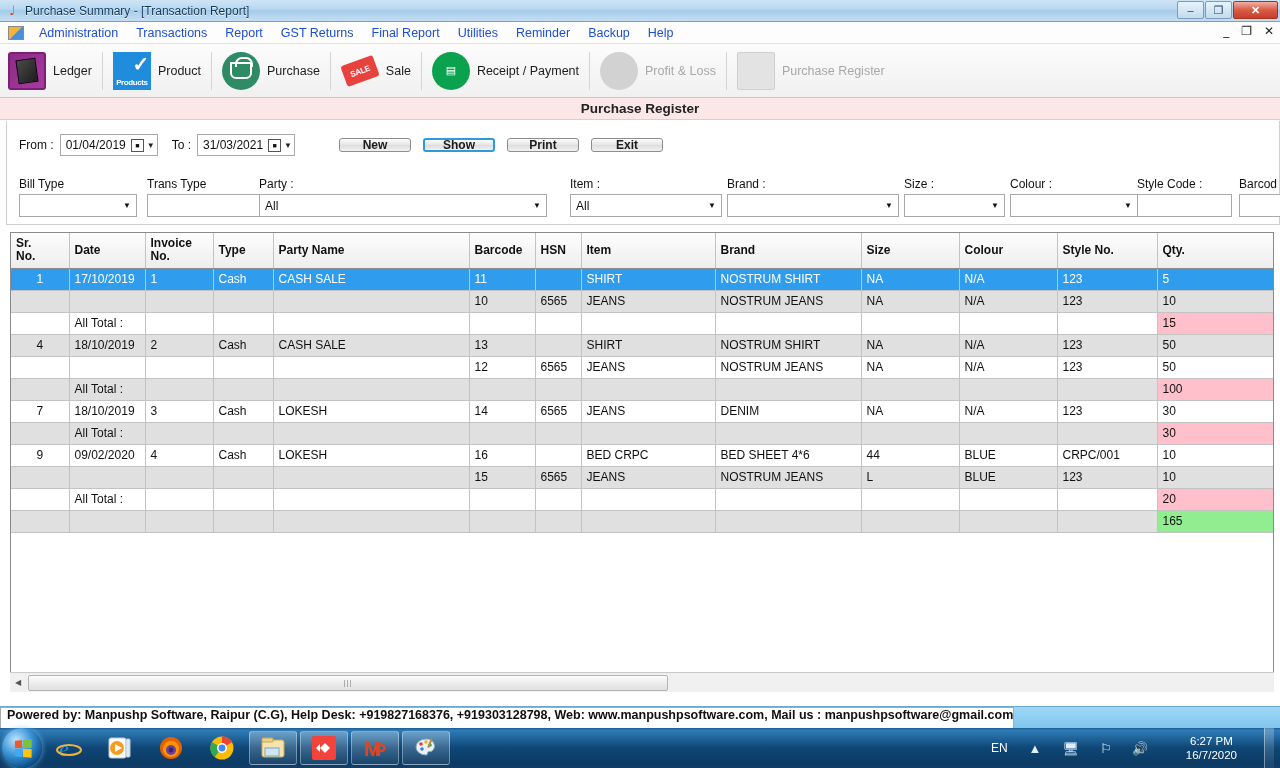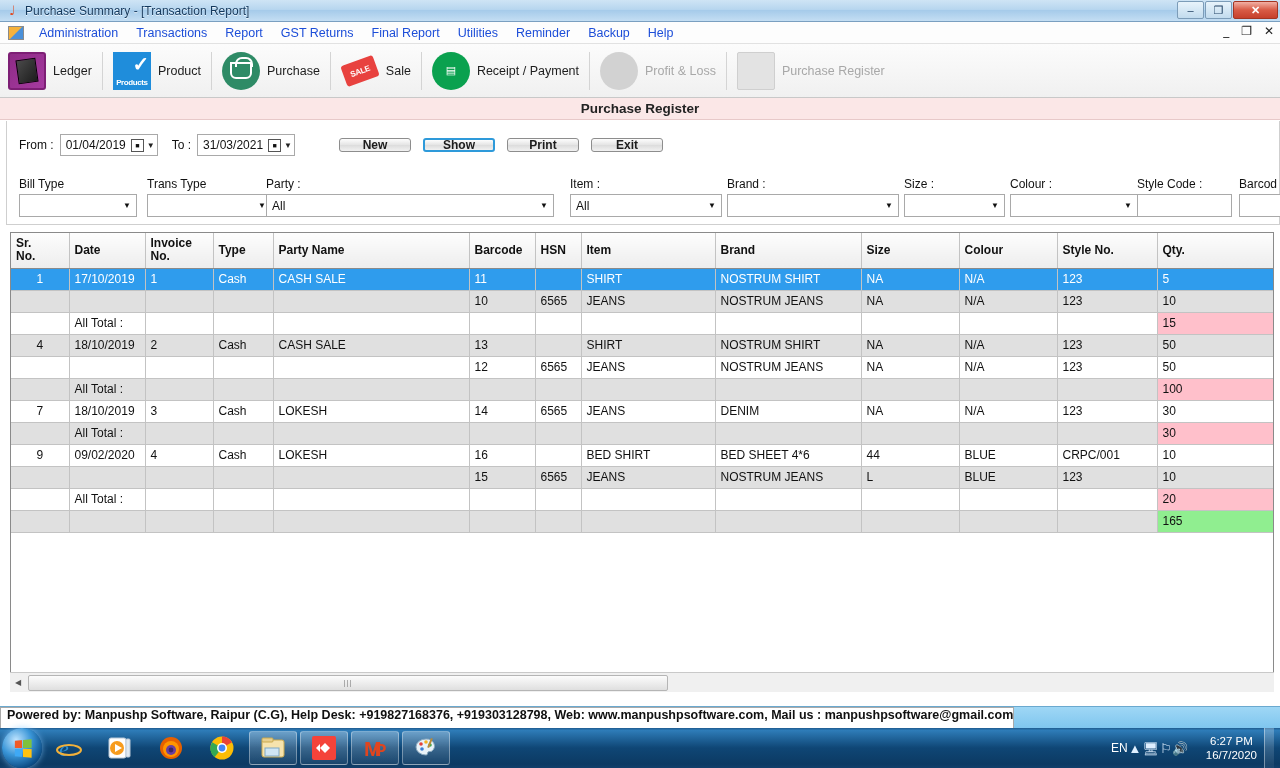--- a/index.html
+++ b/index.html
@@ -191,21 +191,21 @@
     background: radial-gradient(circle at 35% 30%, #bfe4ff 0%, #3a96d8 40%, #0d4d86 75%, #062f55 100%);
     margin-left:2px; display:flex; align-items:center; justify-content:center;
     box-shadow:0 0 6px rgba(130,200,255,.7);
   }
   .orb-flag { width:17px;height:17px; display:grid; grid-template-columns:1fr 1fr;
     grid-template-rows:1fr 1fr; gap:1.5px; transform: perspective(20px) rotateY(-12deg);}
   .orb-flag i { display:block; }
   .tbtn { width:48px; height:34px; margin-left:3px; display:flex;align-items:center;justify-content:center; }
   .tbtn.pinned { border:1px solid rgba(255,255,255,.35); border-radius:3px;
      background:linear-gradient(to bottom, rgba(255,255,255,.30), rgba(255,255,255,.06));}
-  .tray { position:absolute; right:6px; top:0; height:40px; display:flex; align-items:center; gap:1px;}
+  .tray { position:absolute; right:6px; top:0; height:40px; display:flex; align-items:center; gap:21px;}
   .tray .en { font-size:12px; color:#fff; }
   .tray .ti { font-size:13px; color:#dfefff; }
   .clock { color:#fff; font-size:11.5px; text-align:center; line-height:14px; margin-left:16px;}
   .showdesk { width:10px;height:40px; margin-left:6px;
      background:linear-gradient(to bottom, rgba(255,255,255,.25), rgba(255,255,255,.05));
      border-left:1px solid rgba(255,255,255,.4); }
 </style>
 </head>
 <body>
 
@@ -310,21 +310,21 @@
       <span class="caret">▼</span>
     </span>
   </div>
   <div class="fcell" style="left:140px; top:56px; width:125px;">
     <span class="flab">Trans Type</span>
     <span class="sel">
       <span></span>
       <span class="caret">▼</span>
     </span>
   </div>
-  <div class="fcell" style="left:259px; top:56px; width:288px;">
+  <div class="fcell" style="left:252px; top:56px; width:288px;">
     <span class="flab">Party :</span>
     <span class="sel">
       <span>All</span>
       <span class="caret">▼</span>
     </span>
   </div>
   <div class="fcell" style="left:563px; top:56px; width:152px;">
     <span class="flab">Item :</span>
     <span class="sel">
       <span>All</span>
@@ -522,21 +522,21 @@
           <td class="pink">30</td>
         </tr>
         <tr class="white">
           <td class="num">9</td>
           <td>09/02/2020</td>
           <td>4</td>
           <td>Cash</td>
           <td>LOKESH</td>
           <td>16</td>
           <td></td>
-          <td>BED SHIRT</td>
+          <td>BED CRPC</td>
           <td>BED SHEET 4*6</td>
           <td>44</td>
           <td>BLUE</td>
           <td>CRPC/001</td>
           <td>10</td>
         </tr>
         <tr class="alt">
           <td class="num"></td>
           <td></td>
           <td></td>

